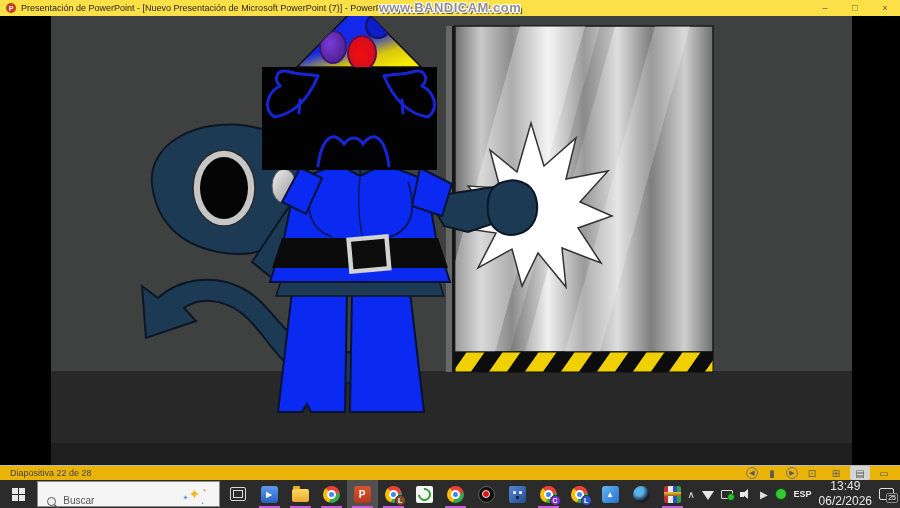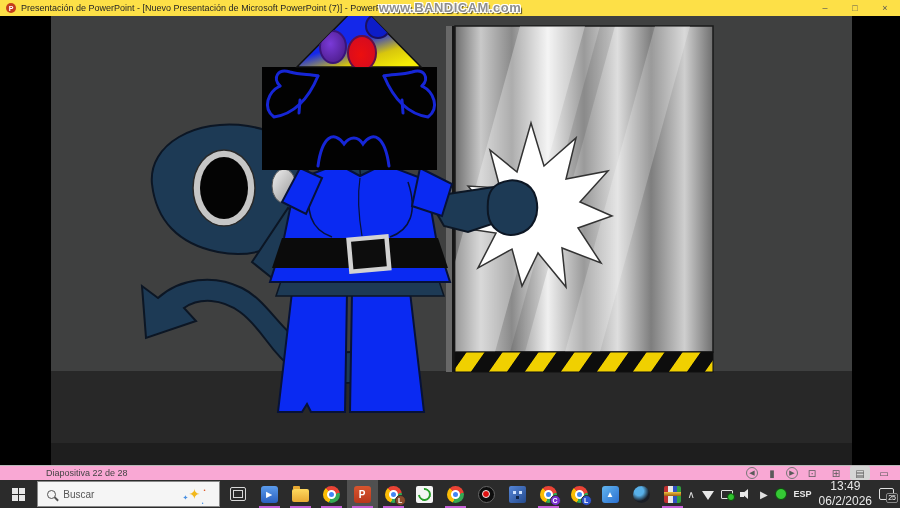--- a/index.html
+++ b/index.html
@@ -20,41 +20,41 @@
   
   #watermark{position:absolute;top:0;left:50%;transform:translateX(-50%);z-index:9;
              font-weight:bold;font-size:13px;letter-spacing:.5px;color:#8e8e8e;
              text-shadow:-1px -1px 0 #fff,1px -1px 0 #fff,-1px 1px 0 #fff,1px 1px 0 #fff,2px 2px 1px rgba(40,40,40,.8);}
 
   
   #slide-area{position:absolute;top:16px;left:0;width:900px;height:449px;background:#000;}
   #slide-svg{display:block;}
 
   
-  #statusbar{position:absolute;top:465px;left:0;width:900px;height:15px;background:#f9a8d4;
+  #statusbar{position:absolute;top:465px;left:0;width:900px;height:15px;background:#eab308;
              border-top:1px solid #b8b8b8;box-sizing:border-box;display:flex;align-items:center;
-             font-size:9px;color:#444;padding-left:36px;}
+             font-size:9px;color:#444;}
   #slide-indicator{margin-left:10px;}
   #status-icons{margin-left:auto;display:flex;align-items:center;gap:4px;margin-right:6px;height:100%;}
   .st-ico{min-width:20px;height:14px;display:flex;align-items:center;justify-content:center;
           font-size:10px;color:#5a5a5a;border-radius:2px;}
   .st-ico.circled{font-size:7px;border:1px solid #777;border-radius:50%;min-width:10px;width:10px;height:10px;}
   .st-ico.active{background:#d5d5d5;}
 
   
   #taskbar{position:absolute;top:480px;left:0;width:900px;height:28px;background:#2b2b2b;
            display:flex;align-items:center;z-index:5;}
   #start-button{width:38px;height:28px;display:flex;align-items:center;justify-content:center;}
   .winlogo{width:13px;height:13px;
      background-image:linear-gradient(#e8e8e8,#e8e8e8),linear-gradient(#e8e8e8,#e8e8e8),
                       linear-gradient(#e8e8e8,#e8e8e8),linear-gradient(#e8e8e8,#e8e8e8);
      background-repeat:no-repeat;background-size:6px 6px;
      background-position:0 0,7px 0,0 7px,7px 7px;}
   #search-box{width:186px;height:26px;background:#f5f5f5;border:1px solid #888;box-sizing:border-box;
-              display:flex;align-items:center;position:relative;}
+              display:flex;align-items:flex-end;position:relative;}
   .mag{width:7px;height:7px;border:1.5px solid #555;border-radius:50%;position:relative;margin:0 7px 0 9px;flex:none;}
   .mag::after{content:"";position:absolute;width:5px;height:1.5px;background:#555;
               transform:rotate(45deg);right:-4px;bottom:-2px;}
   #search-text{font-size:10px;color:#555;}
   #sparkle{position:absolute;right:14px;top:4px;width:20px;height:18px;}
   #sparkle .s1{position:absolute;left:4px;top:0;color:#f2b81c;font-size:14px;}
   #sparkle .s2{position:absolute;left:-2px;top:8px;color:#4a90e2;font-size:7px;}
   #sparkle .s3{position:absolute;right:-1px;top:1px;color:#e05a2a;font-size:6px;}
   #sparkle .s4{position:absolute;right:1px;bottom:-2px;color:#4a90e2;font-size:5px;}
 

